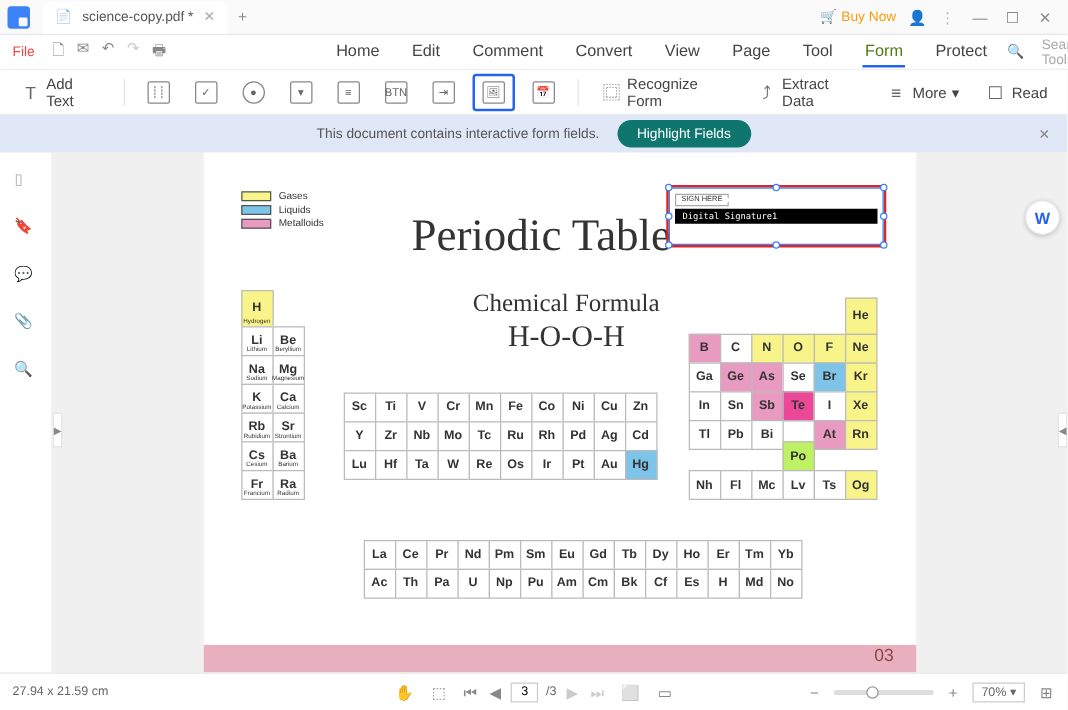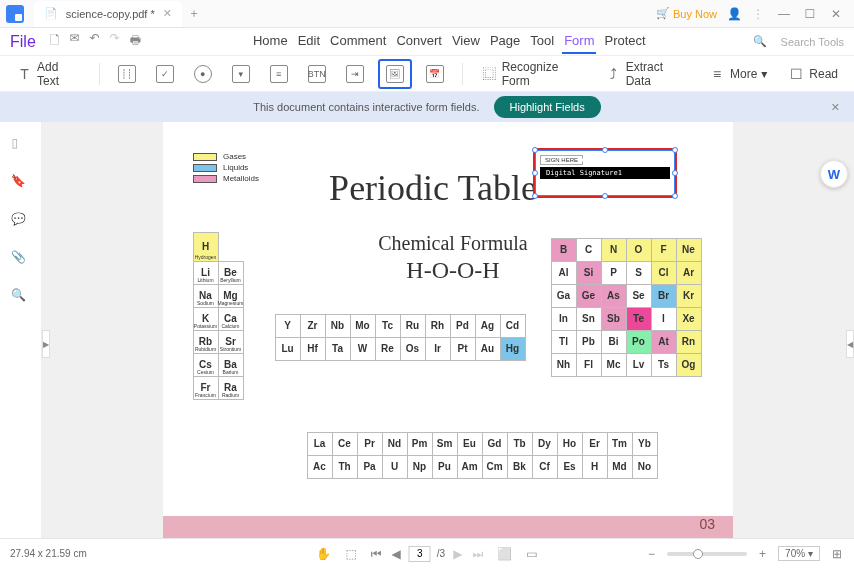--- a/index.html
+++ b/index.html
@@ -8,23 +8,23 @@
 .logo { width: 30px; height: 28px; display: flex; align-items: center; justify-content: center; }
 .logo-sq { width: 18px; height: 18px; background: #3b82f6; border-radius: 3px; position: relative; }
 .logo-sq::after { content: ''; position: absolute; right: 2px; bottom: 2px; width: 7px; height: 7px; background: #fafafa; border-radius: 1px; }
 .tab { display: flex; align-items: center; gap: 8px; padding: 0 10px; height: 26px; background: #fff; border-radius: 6px 6px 0 0; font-size: 11px; color: #555; margin-left: 4px; }
 .tab-add { width: 24px; text-align: center; color: #888; cursor: pointer; }
 .title-right { margin-left: auto; display: flex; align-items: center; gap: 10px; padding-right: 8px; }
 .buy { color: #f59e0b; font-size: 11px; display: flex; align-items: center; gap: 3px; }
 .win-btns { display: flex; gap: 6px; }
 .win-btn { width: 20px; height: 20px; display: flex; align-items: center; justify-content: center; color: #888; cursor: pointer; }
 .menubar { height: 28px; display: flex; align-items: center; gap: 14px; padding: 0 10px; background: #fff; border-bottom: 1px solid #eee; }
-.menu-tabs { display: flex; gap: 6px; margin-left: 96px; }
+.menu-tabs { display: flex; gap: 22px; margin-left: 120px; }
 .menu-tab { font-size: 13px; color: #444; cursor: pointer; padding: 4px 2px; }
-.menu-tab.active { color: #8b5cf6; border-bottom: 2px solid #2563eb; text-align: center; }
+.menu-tab.active { color: #4d7c0f; border-bottom: 2px solid #2563eb; text-align: center; }
 .menu-icons { display: flex; gap: 10px; }
 .menu-icon { color: #888; cursor: pointer; }
 .search-tools { margin-left: auto; display: flex; align-items: center; gap: 14px; color: #aaa; font-size: 11px; }
 .toolbar { height: 36px; background: #fff; display: flex; align-items: center; gap: 8px; padding: 0 10px; border-bottom: 1px solid #eee; }
 .tb-btn { display: flex; align-items: center; gap: 4px; padding: 4px 6px; font-size: 12px; color: #444; cursor: pointer; border-radius: 3px; }
 .tb-icon { width: 18px; height: 18px; display: flex; align-items: center; justify-content: center; border: 1px solid #888; border-radius: 2px; font-size: 9px; color: #666; }
 .tb-icon.noborder { border: none; font-size: 14px; }
 .tb-btn.active { border: 2px solid #2563eb; }
 .sep { width: 1px; height: 22px; background: #e5e5e5; margin: 0 4px; }
 .infobar { height: 30px; background: #e0e8f7; display: flex; align-items: center; justify-content: center; gap: 14px; font-size: 11px; color: #555; position: relative; }
@@ -36,31 +36,31 @@
 .canvas-wrap { flex: 1; background: #f0f0f0; display: flex; justify-content: center; align-items: flex-start; overflow: hidden; position: relative; }
 .collapse-l, .collapse-r { position: absolute; top: 50%; width: 8px; height: 28px; background: #fff; border: 1px solid #ddd; display: flex; align-items: center; justify-content: center; color: #888; font-size: 8px; cursor: pointer; z-index: 2; }
 .collapse-l { left: 0; } .collapse-r { right: 0; }
 .page { width: 570px; background: #fff; margin-top: 0; position: relative; height: 450px; }
 .legend { position: absolute; left: 30px; top: 30px; font-size: 8px; }
 .legend-row { display: flex; align-items: flex-end; gap: 6px; margin-bottom: 2px; }
 .legend-sw { width: 24px; height: 8px; border: 1px solid #555; }
 .title-script { font-family: 'Brush Script MT', cursive; font-size: 36px; text-align: center; position: absolute; left: 130px; top: 45px; width: 280px; }
 .subtitle { font-family: 'Brush Script MT', cursive; font-size: 20px; position: absolute; left: 180px; top: 110px; width: 220px; text-align: center; }
 .formula { font-family: 'Brush Script MT', cursive; font-size: 24px; position: absolute; left: 180px; top: 135px; width: 220px; text-align: center; }
-.sig-field { position: absolute; left: 370px; top: 26px; width: 144px; height: 50px; border: 2px solid #dc2626; }
+.sig-field { position: absolute; left: 370px; top: 26px; width: 176px; height: 50px; border: 2px solid #dc2626; }
 .sig-inner { width: 100%; height: 100%; border: 1px solid #3b82f6; position: relative; display: flex; flex-direction: column; padding: 4px; gap: 2px; }
 .sig-tag { background: #fff; border: 1px solid #aaa; font-size: 6px; padding: 1px 4px; align-self: flex-start; position: relative; }
 .sig-tag::after { content: ''; position: absolute; right: -6px; top: 0; border: 4px solid transparent; border-left-color: #fff; }
 .sig-label { background: #000; color: #fff; font-size: 7px; padding: 2px 6px; font-family: monospace; }
 .handle { width: 6px; height: 6px; background: #fff; border: 1px solid #3b82f6; border-radius: 50%; position: absolute; }
 .ptable { position: absolute; font-size: 9px; }
 .ptable.left { left: 30px; top: 110px; }
 .ptable.mid { left: 112px; top: 192px; }
 .ptable.right { left: 388px; top: 116px; }
-.ptable.lan { left: 112px; top: 310px; padding-left: 32px; }
+.ptable.lan { left: 96px; top: 310px; padding-left: 32px; }
 .pt-row { display: flex; }
 .pt-cell { width: 26px; height: 24px; border: 1px solid #bbb; display: flex; flex-direction: column; align-items: center; justify-content: center; font-size: 10px; font-weight: bold; position: relative; background: #fff; margin: -0.5px; }
 .pt-cell.tall { height: 30px; }
 .pt-cell.empty { border: none; background: transparent; }
 .pt-cell small { font-size: 5px; font-weight: normal; position: absolute; bottom: 1px; }
 .word-float { position: absolute; right: 6px; top: 38px; width: 28px; height: 28px; background: #fff; border-radius: 50%; box-shadow: 0 1px 4px rgba(0,0,0,0.2); display: flex; align-items: center; justify-content: center; color: #2563eb; font-size: 13px; font-weight: bold; cursor: pointer; border: 1px solid #e5e5e5; }
 .page-num-band { position: absolute; bottom: 20px; left: 0; right: 0; height: 36px; background: #e8b0be; display: flex; align-items: flex-start; justify-content: flex-end; padding-right: 18px; }
 .page-num { color: #8b4444; font-size: 14px; font-weight: 500; }
 .statusbar { position: absolute; bottom: 0; left: 0; right: 0; height: 30px; background: #fff; border-top: 1px solid #e5e5e5; display: flex; align-items: center; padding: 0 10px; font-size: 10px; color: #666; }
 .sb-left { }
@@ -92,21 +92,21 @@
     <span style="color:#bbb">⋮</span>
     <div class="win-btns">
       <span class="win-btn">—</span>
       <span class="win-btn">☐</span>
       <span class="win-btn">✕</span>
     </div>
   </div>
 </div>
 
 <div class="menubar">
-  <span style="font-size:16px;color:#6d28d9">File</span>
+  <span style="font-size:11px;color:#ef4444">File</span>
   <div class="menu-icons">
     <span class="menu-icon">🗋</span>
     <span class="menu-icon">✉</span>
     <span class="menu-icon">↶</span>
     <span class="menu-icon" style="color:#ccc">↷</span>
     <span class="menu-icon">🖶</span>
   </div>
   <div class="menu-tabs" id="menu-tabs">
       <span class="menu-tab">Home</span>
       <span class="menu-tab">Edit</span>
@@ -255,20 +255,32 @@
             <div class="pt-cell">Cs<small>Cesium</small></div>
             <div class="pt-cell">Ba<small>Barium</small></div>
           </div>
           <div class="pt-row">
             <div class="pt-cell">Fr<small>Francium</small></div>
             <div class="pt-cell">Ra<small>Radium</small></div>
           </div>
         </div>
       <div class="ptable mid" id="pt-mid">
           <div class="pt-row">
+            <div class="pt-cell">Sc</div>
+            <div class="pt-cell">Ti</div>
+            <div class="pt-cell">V</div>
+            <div class="pt-cell">Cr</div>
+            <div class="pt-cell">Mn</div>
+            <div class="pt-cell">Fe</div>
+            <div class="pt-cell">Co</div>
+            <div class="pt-cell">Ni</div>
+            <div class="pt-cell">Cu</div>
+            <div class="pt-cell">Zn</div>
+          </div>
+          <div class="pt-row">
             <div class="pt-cell">Y</div>
             <div class="pt-cell">Zr</div>
             <div class="pt-cell">Nb</div>
             <div class="pt-cell">Mo</div>
             <div class="pt-cell">Tc</div>
             <div class="pt-cell">Ru</div>
             <div class="pt-cell">Rh</div>
             <div class="pt-cell">Pd</div>
             <div class="pt-cell">Ag</div>
             <div class="pt-cell">Cd</div>
@@ -281,56 +293,56 @@
             <div class="pt-cell">Re</div>
             <div class="pt-cell">Os</div>
             <div class="pt-cell">Ir</div>
             <div class="pt-cell">Pt</div>
             <div class="pt-cell">Au</div>
             <div class="pt-cell" style="background: rgb(126, 195, 232);">Hg</div>
           </div>
         </div>
       <div class="ptable right" id="pt-right">
           <div class="pt-row">
+            <div class="pt-cell empty"></div>
+            <div class="pt-cell empty"></div>
+            <div class="pt-cell empty"></div>
+            <div class="pt-cell empty"></div>
+            <div class="pt-cell empty"></div>
+            <div class="pt-cell tall" style="background: rgb(249, 244, 138);">He</div>
+          </div>
+          <div class="pt-row">
             <div class="pt-cell" style="background: rgb(232, 154, 192);">B</div>
             <div class="pt-cell">C</div>
             <div class="pt-cell" style="background: rgb(249, 244, 138);">N</div>
             <div class="pt-cell" style="background: rgb(249, 244, 138);">O</div>
             <div class="pt-cell" style="background: rgb(249, 244, 138);">F</div>
             <div class="pt-cell" style="background: rgb(249, 244, 138);">Ne</div>
           </div>
           <div class="pt-row">
-            <div class="pt-cell">Al</div>
-            <div class="pt-cell" style="background: rgb(232, 154, 192);">Si</div>
-            <div class="pt-cell">P</div>
-            <div class="pt-cell">S</div>
-            <div class="pt-cell" style="background: rgb(249, 244, 138);">Cl</div>
-            <div class="pt-cell" style="background: rgb(249, 244, 138);">Ar</div>
-          </div>
-          <div class="pt-row">
             <div class="pt-cell">Ga</div>
             <div class="pt-cell" style="background: rgb(232, 154, 192);">Ge</div>
             <div class="pt-cell" style="background: rgb(232, 154, 192);">As</div>
             <div class="pt-cell">Se</div>
             <div class="pt-cell" style="background: rgb(126, 195, 232);">Br</div>
             <div class="pt-cell" style="background: rgb(249, 244, 138);">Kr</div>
           </div>
           <div class="pt-row">
             <div class="pt-cell">In</div>
             <div class="pt-cell">Sn</div>
             <div class="pt-cell" style="background: rgb(232, 154, 192);">Sb</div>
             <div class="pt-cell" style="background: #ec4899;">Te</div>
             <div class="pt-cell">I</div>
             <div class="pt-cell" style="background: rgb(249, 244, 138);">Xe</div>
           </div>
           <div class="pt-row">
             <div class="pt-cell">Tl</div>
             <div class="pt-cell">Pb</div>
             <div class="pt-cell">Bi</div>
-            <div class="pt-cell" style="background: #86efac;">Po</div>
+            <div class="pt-cell" style="background: #bef264; margin-top: 17px;">Po</div>
             <div class="pt-cell" style="background: rgb(232, 154, 192);">At</div>
             <div class="pt-cell" style="background: rgb(249, 244, 138);">Rn</div>
           </div>
           <div class="pt-row">
             <div class="pt-cell">Nh</div>
             <div class="pt-cell">Fl</div>
             <div class="pt-cell">Mc</div>
             <div class="pt-cell">Lv</div>
             <div class="pt-cell">Ts</div>
             <div class="pt-cell" style="background: rgb(249, 244, 138);">Og</div>

